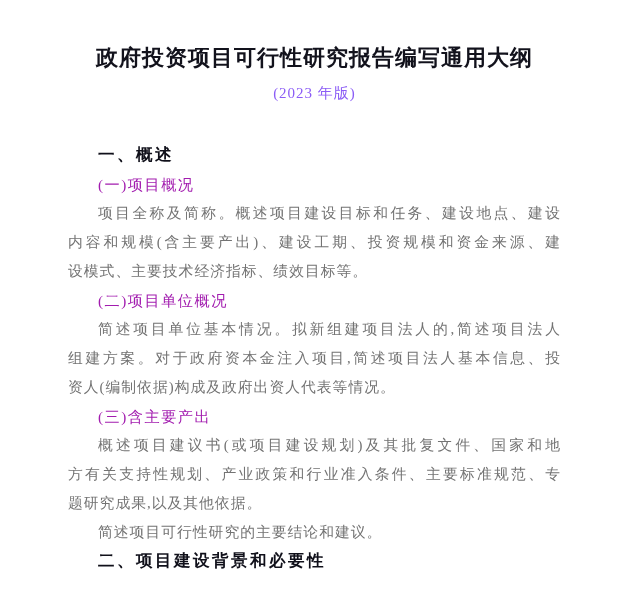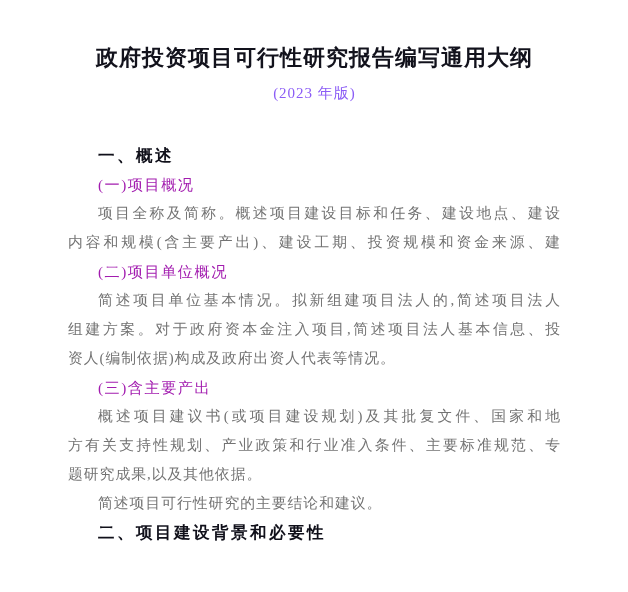--- a/index.html
+++ b/index.html
@@ -31,21 +31,21 @@
   }
   .doc-subtitle {
     font-size: 15px;
     line-height: 20px;
     text-align: center;
     letter-spacing: 1px;
     color: #8b5cf6;
     margin: 0 0 38px 0;
   }
   .sec-heading {
-    font-family: Liberation Serif, serif;
+    font-family: Liberation Mono, monospace;
     font-weight: bold;
     font-size: 16.5px;
     line-height: 29px;
     letter-spacing: 2.5px;
     text-indent: 30px;
     color: #10101a;
     margin: 0;
   }
   .sub-heading {
     font-size: 15.2px;
@@ -73,20 +73,21 @@
 <div class="page">
 
   <h1 class="doc-title">政府投资项目可行性研究报告编写通用大纲</h1>
   <div class="doc-subtitle">(2023 年版)</div>
 
   <h2 class="sec-heading">一、概述</h2>
 
   <div class="sub-heading">(一)项目概况</div>
   <div class="line first">项目全称及简称。概述项目建设目标和任务、建设地点、建设</div>
   <div class="line">内容和规模(含主要产出)、建设工期、投资规模和资金来源、建</div>
+  <div class="line last">设模式、主要技术经济指标、绩效目标等。</div>
 
   <div class="sub-heading">(二)项目单位概况</div>
   <div class="line first">简述项目单位基本情况。拟新组建项目法人的,简述项目法人</div>
   <div class="line">组建方案。对于政府资本金注入项目,简述项目法人基本信息、投</div>
   <div class="line last">资人(编制依据)构成及政府出资人代表等情况。</div>
 
   <div class="sub-heading">(三)含主要产出</div>
   <div class="line first">概述项目建议书(或项目建设规划)及其批复文件、国家和地</div>
   <div class="line">方有关支持性规划、产业政策和行业准入条件、主要标准规范、专</div>
   <div class="line last">题研究成果,以及其他依据。</div>

